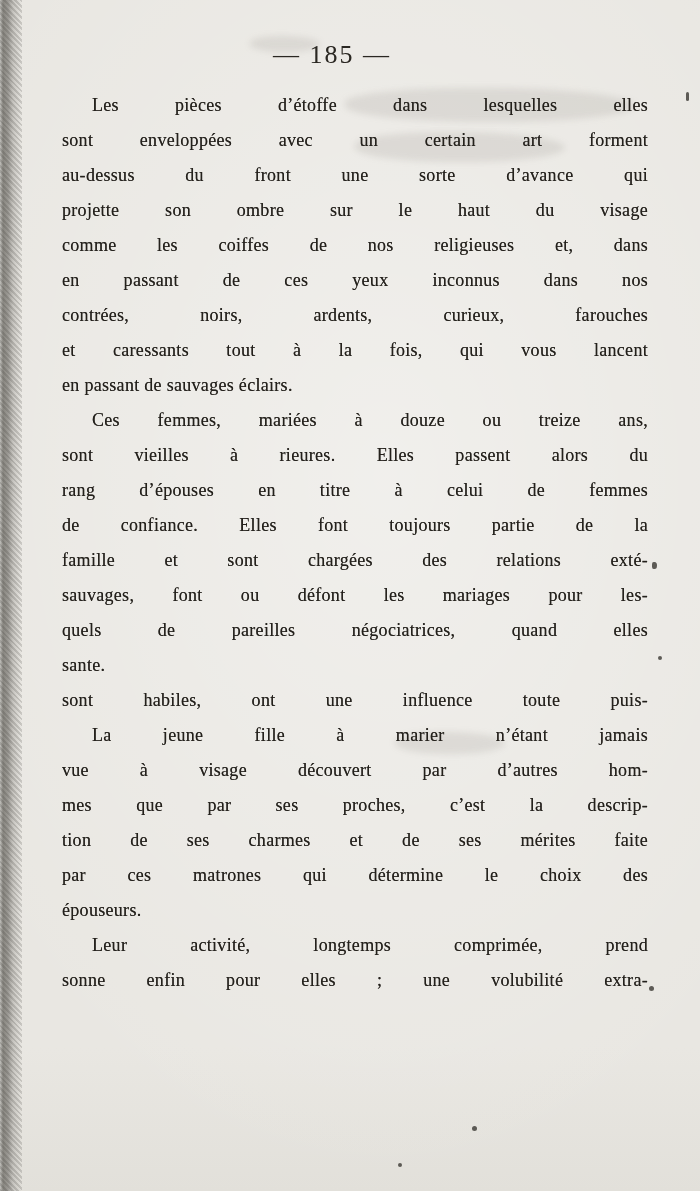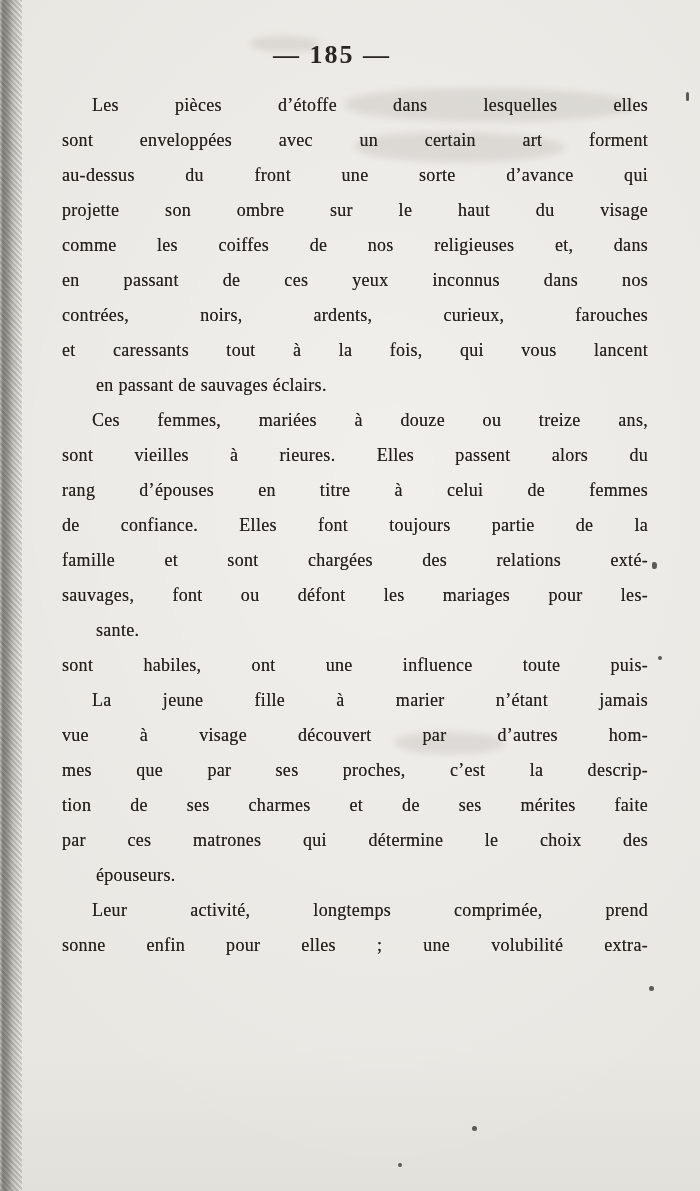--- a/index.html
+++ b/index.html
@@ -29,40 +29,40 @@
     background:
       repeating-linear-gradient(45deg, rgba(60,58,54,0.18) 0 2px, rgba(0,0,0,0) 2px 4px),
       linear-gradient(90deg, #c2c1bd 0px, #87857f 3px, #9b9994 8px, #c6c4bf 13px, rgba(233,231,226,0) 22px);
   }
   .page-number {
     position: absolute;
     top: 40px; left: 0; width: 664px;
     text-align: center;
     font-size: 26px;
     letter-spacing: 2px;
-    font-weight: bold;
+    font-weight: normal;
     color: #2a2722;
   }
   .page-text {
     position: absolute;
     top: 88px; left: 62px; width: 586px;
     font-size: 18px;
     line-height: 35px;
     letter-spacing: 0.3px;
   }
   .paragraph { margin: 0; }
   .line {
     text-align: justify;
     text-align-last: justify;
     height: 35px;
     overflow: hidden;
     text-shadow: 0 0 0.5px rgba(30,28,24,0.65);
   }
   .line.first { text-indent: 30px; }
-  .line.endline { text-align-last: left; margin-left: 34px; }
+  .line.endline { text-align-last: left; }
   
   .smudge {
     position: absolute;
     background: rgba(118,115,108,0.14);
     filter: blur(3px);
     border-radius: 45% 55% 50% 50%;
     pointer-events: none;
   }
   .smudge.s1 { left: 345px; top: 88px;  width: 290px; height: 34px; }
   .smudge.s2 { left: 355px; top: 132px; width: 210px; height: 30px; }
@@ -102,20 +102,21 @@
         <div class="line">et caressants tout à la fois, qui vous lancent</div>
         <div class="line endline">en passant de sauvages éclairs.</div>
       </div>
       <div class="paragraph">
         <div class="line first">Ces femmes, mariées à douze ou treize ans,</div>
         <div class="line">sont vieilles à rieures. Elles passent alors du</div>
         <div class="line">rang d’épouses en titre à celui de femmes</div>
         <div class="line">de confiance. Elles font toujours partie de la</div>
         <div class="line">famille et sont chargées des relations exté-</div>
         <div class="line">sauvages, font ou défont les mariages pour les-</div>
+        <div class="line">quels de pareilles négociatrices, quand elles</div>
         <div class="line endline">sante.</div>
         <div class="line">sont habiles, ont une influence toute puis-</div>
       </div>
       <div class="paragraph">
         <div class="line first">La jeune fille à marier n’étant jamais</div>
         <div class="line">vue à visage découvert par d’autres hom-</div>
         <div class="line">mes que par ses proches, c’est la descrip-</div>
         <div class="line">tion de ses charmes et de ses mérites faite</div>
         <div class="line">par ces matrones qui détermine le choix des</div>
         <div class="line endline">épouseurs.</div>

